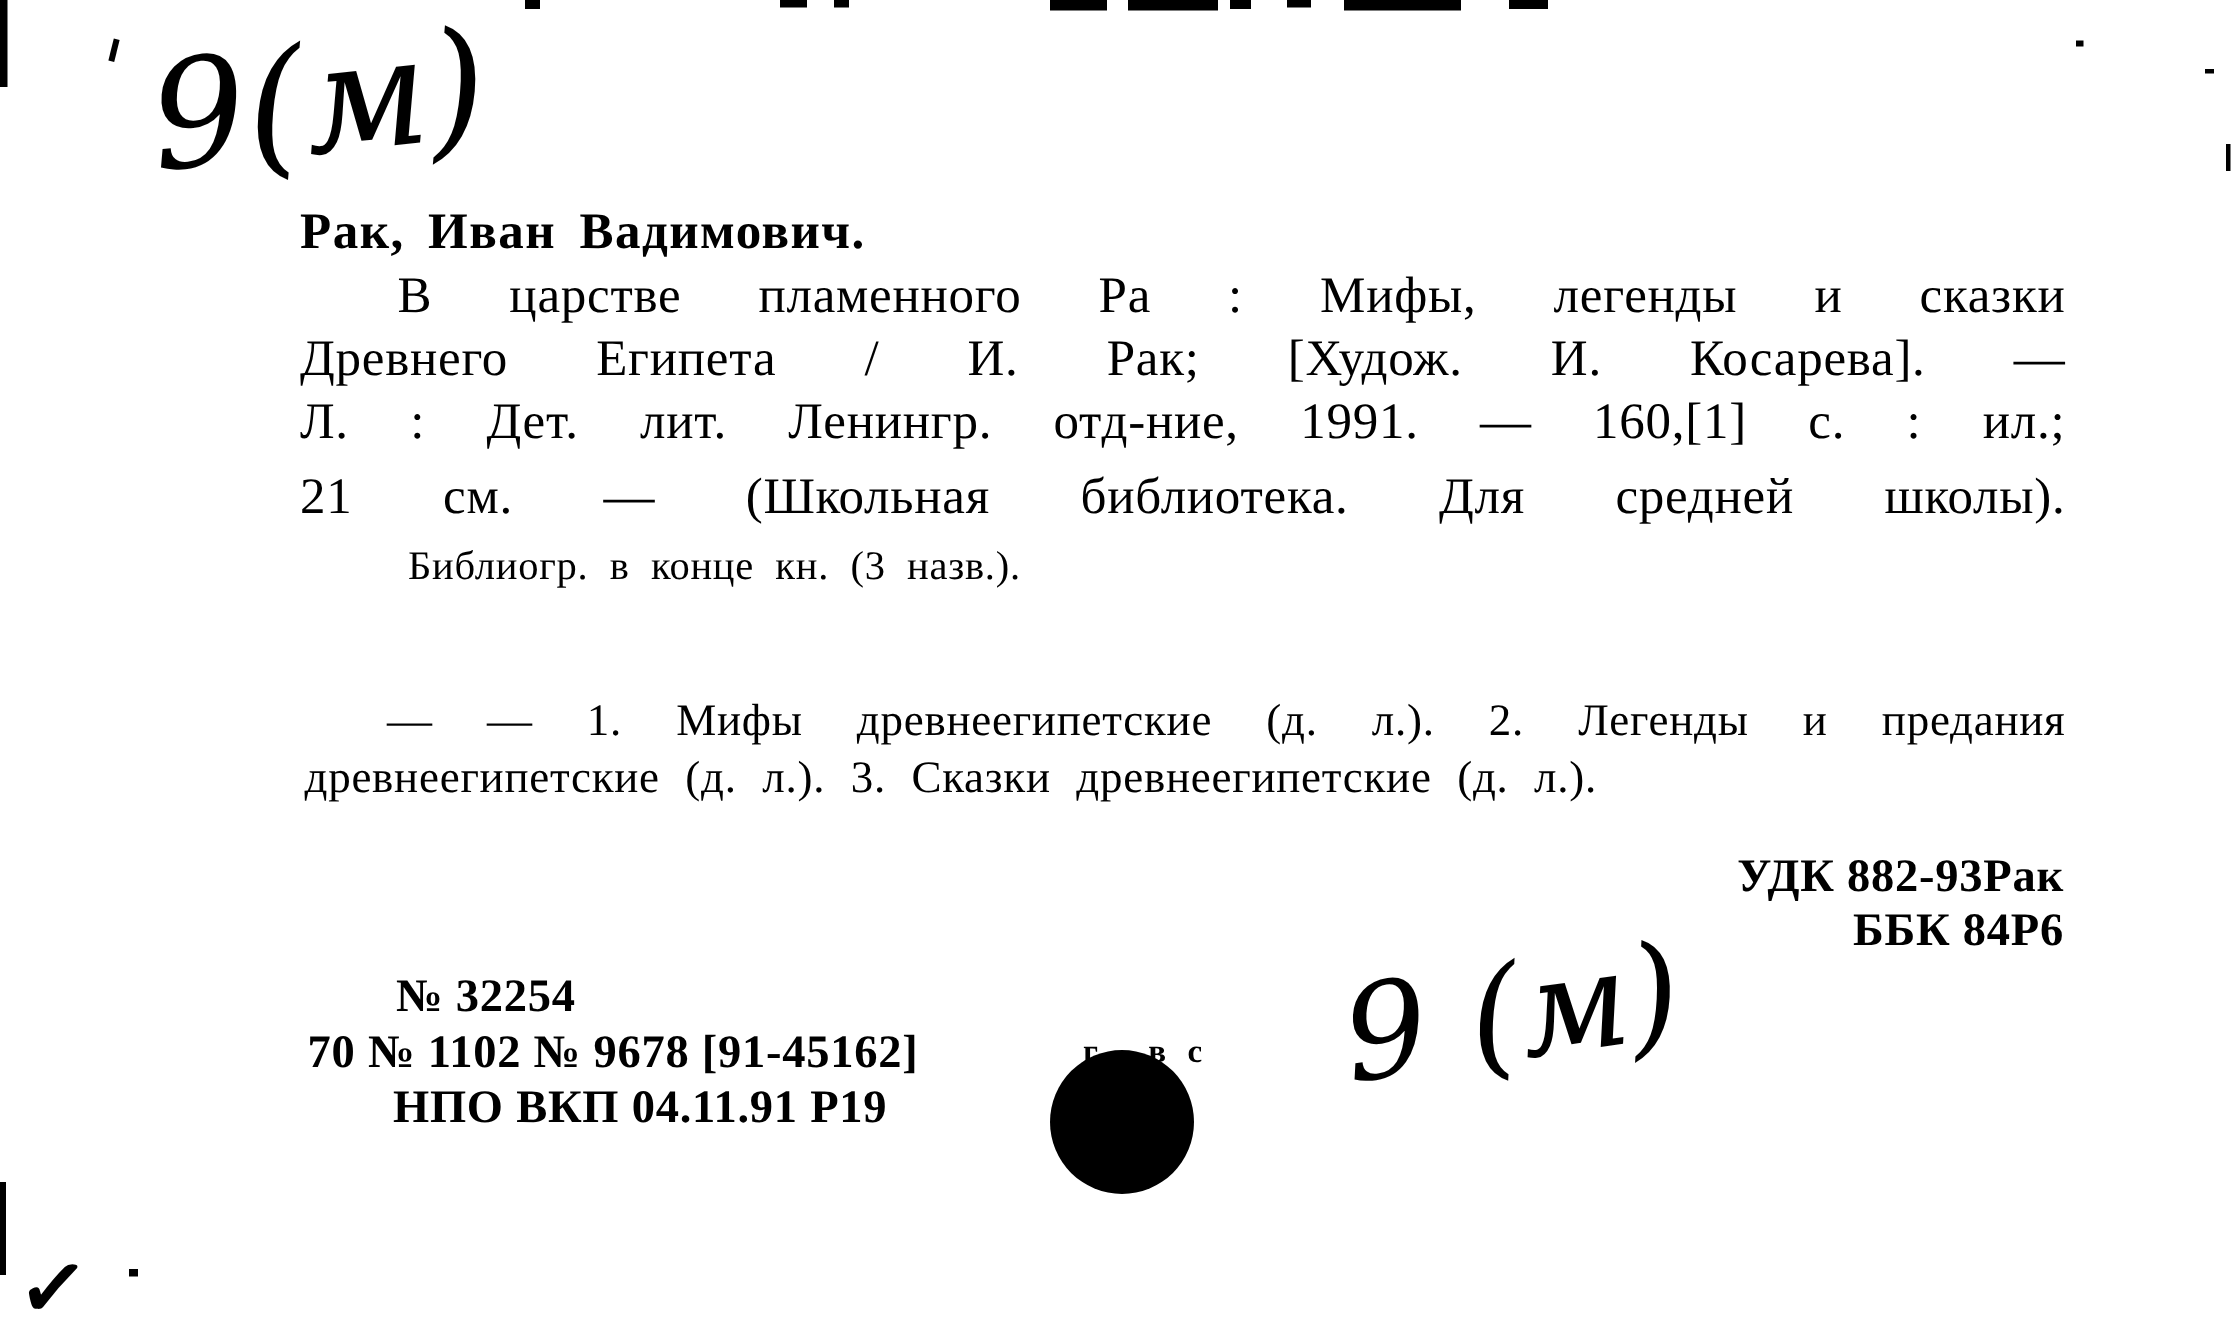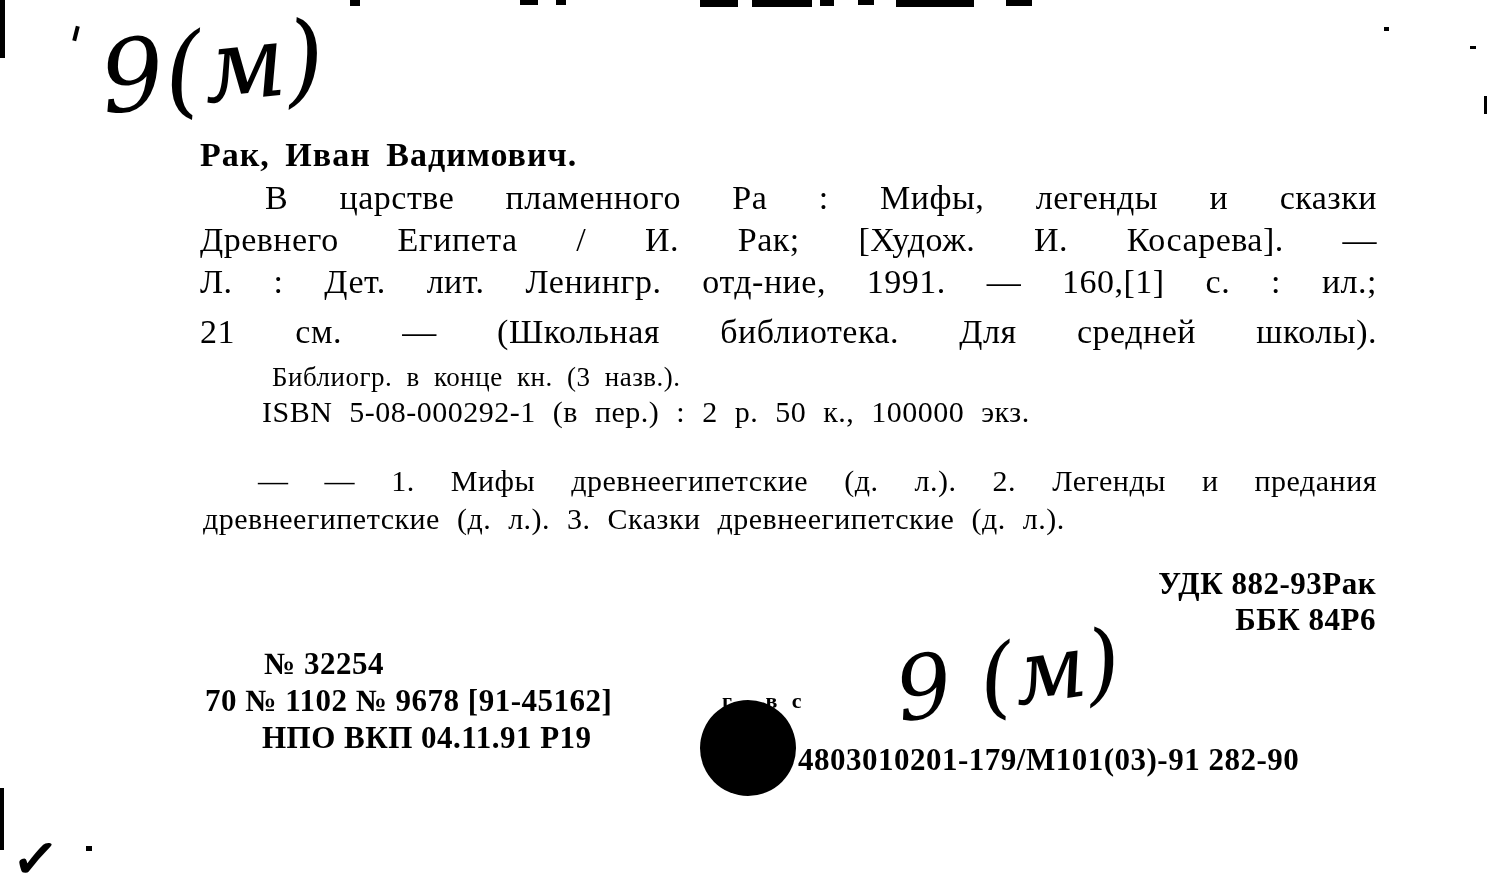--- a/index.html
+++ b/index.html
@@ -37,38 +37,36 @@
   <div class="abs handwritten" style="left:100px;top:18px;font-size:100px;transform:rotate(-6deg);">9(м)</div>
 
   <div class="abs heading" style="left:200px;top:136px;">Рак, Иван Вадимович.</div>
 
   <div class="abs body-text just" style="left:265px;top:179px;width:1112px;">В царстве пламенного Ра : Мифы, легенды и сказки</div>
   <div class="abs body-text just" style="left:200px;top:221px;width:1177px;">Древнего Египета / И. Рак; [Худож. И. Косарева]. —</div>
   <div class="abs body-text just" style="left:200px;top:263px;width:1177px;">Л. : Дет. лит. Ленингр. отд-ние, 1991. — 160,[1] с. : ил.;</div>
   <div class="abs body-text just" style="left:200px;top:313px;width:1177px;">21 см. — (Школьная библиотека. Для средней школы).</div>
 
   <div class="abs small-text" style="left:272px;top:362px;word-spacing:7px;">Библиогр. в конце кн. (3 назв.).</div>
-  <div class="abs isbn-text" style="left:262px;top:395px;">ISBN 5-08-000292-1 (в пер.) : 2 р. 50 к., 100000 экз.</div>
 
   <div class="abs subj-text just" style="left:258px;top:464px;width:1119px;">— — 1. Мифы древнеегипетские (д. л.). 2. Легенды и предания</div>
   <div class="abs subj-text" style="left:203px;top:502px;word-spacing:9px;">древнеегипетские (д. л.). 3. Сказки древнеегипетские (д. л.).</div>
 
   <div class="abs num-text" style="right:112px;top:566px;">УДК 882-93Рак</div>
   <div class="abs num-text" style="right:112px;top:602px;">ББК 84Р6</div>
 
   <div class="abs num-text" style="left:264px;top:646px;">№ 32254</div>
   <div class="abs num-text" style="left:205px;top:683px;">70 № 1102 № 9678 [91-45162]</div>
   <div class="abs" style="left:722px;top:688px;font-size:22px;font-weight:bold;letter-spacing:14px;">г  вс</div>
   <div class="abs num-text" style="left:262px;top:720px;">НПО ВКП 04.11.91 Р19</div>
 
   <div class="abs handwritten" style="left:895px;top:632px;font-size:88px;transform:rotate(-8deg);">9 (м)</div>
 
   <div class="blob" style="left:700px;top:700px;width:96px;height:96px;"></div>
 
-  <div class="abs num-text" style="left:798px;top:742px;">4803010201-179/М101(03)-91 282-90</div>
 
   <div class="abs" style="left:12px;top:826px;font-size:56px;font-weight:bold;transform:rotate(5deg);">✓</div>
 
   <div class="artifact" style="left:350px;top:0;width:10px;height:6px;"></div>
   <div class="artifact" style="left:520px;top:0;width:18px;height:5px;"></div>
   <div class="artifact" style="left:556px;top:0;width:10px;height:5px;"></div>
   <div class="artifact" style="left:700px;top:0;width:38px;height:7px;"></div>
   <div class="artifact" style="left:752px;top:0;width:60px;height:7px;"></div>
   <div class="artifact" style="left:820px;top:0;width:14px;height:6px;"></div>
   <div class="artifact" style="left:858px;top:0;width:16px;height:5px;"></div>

